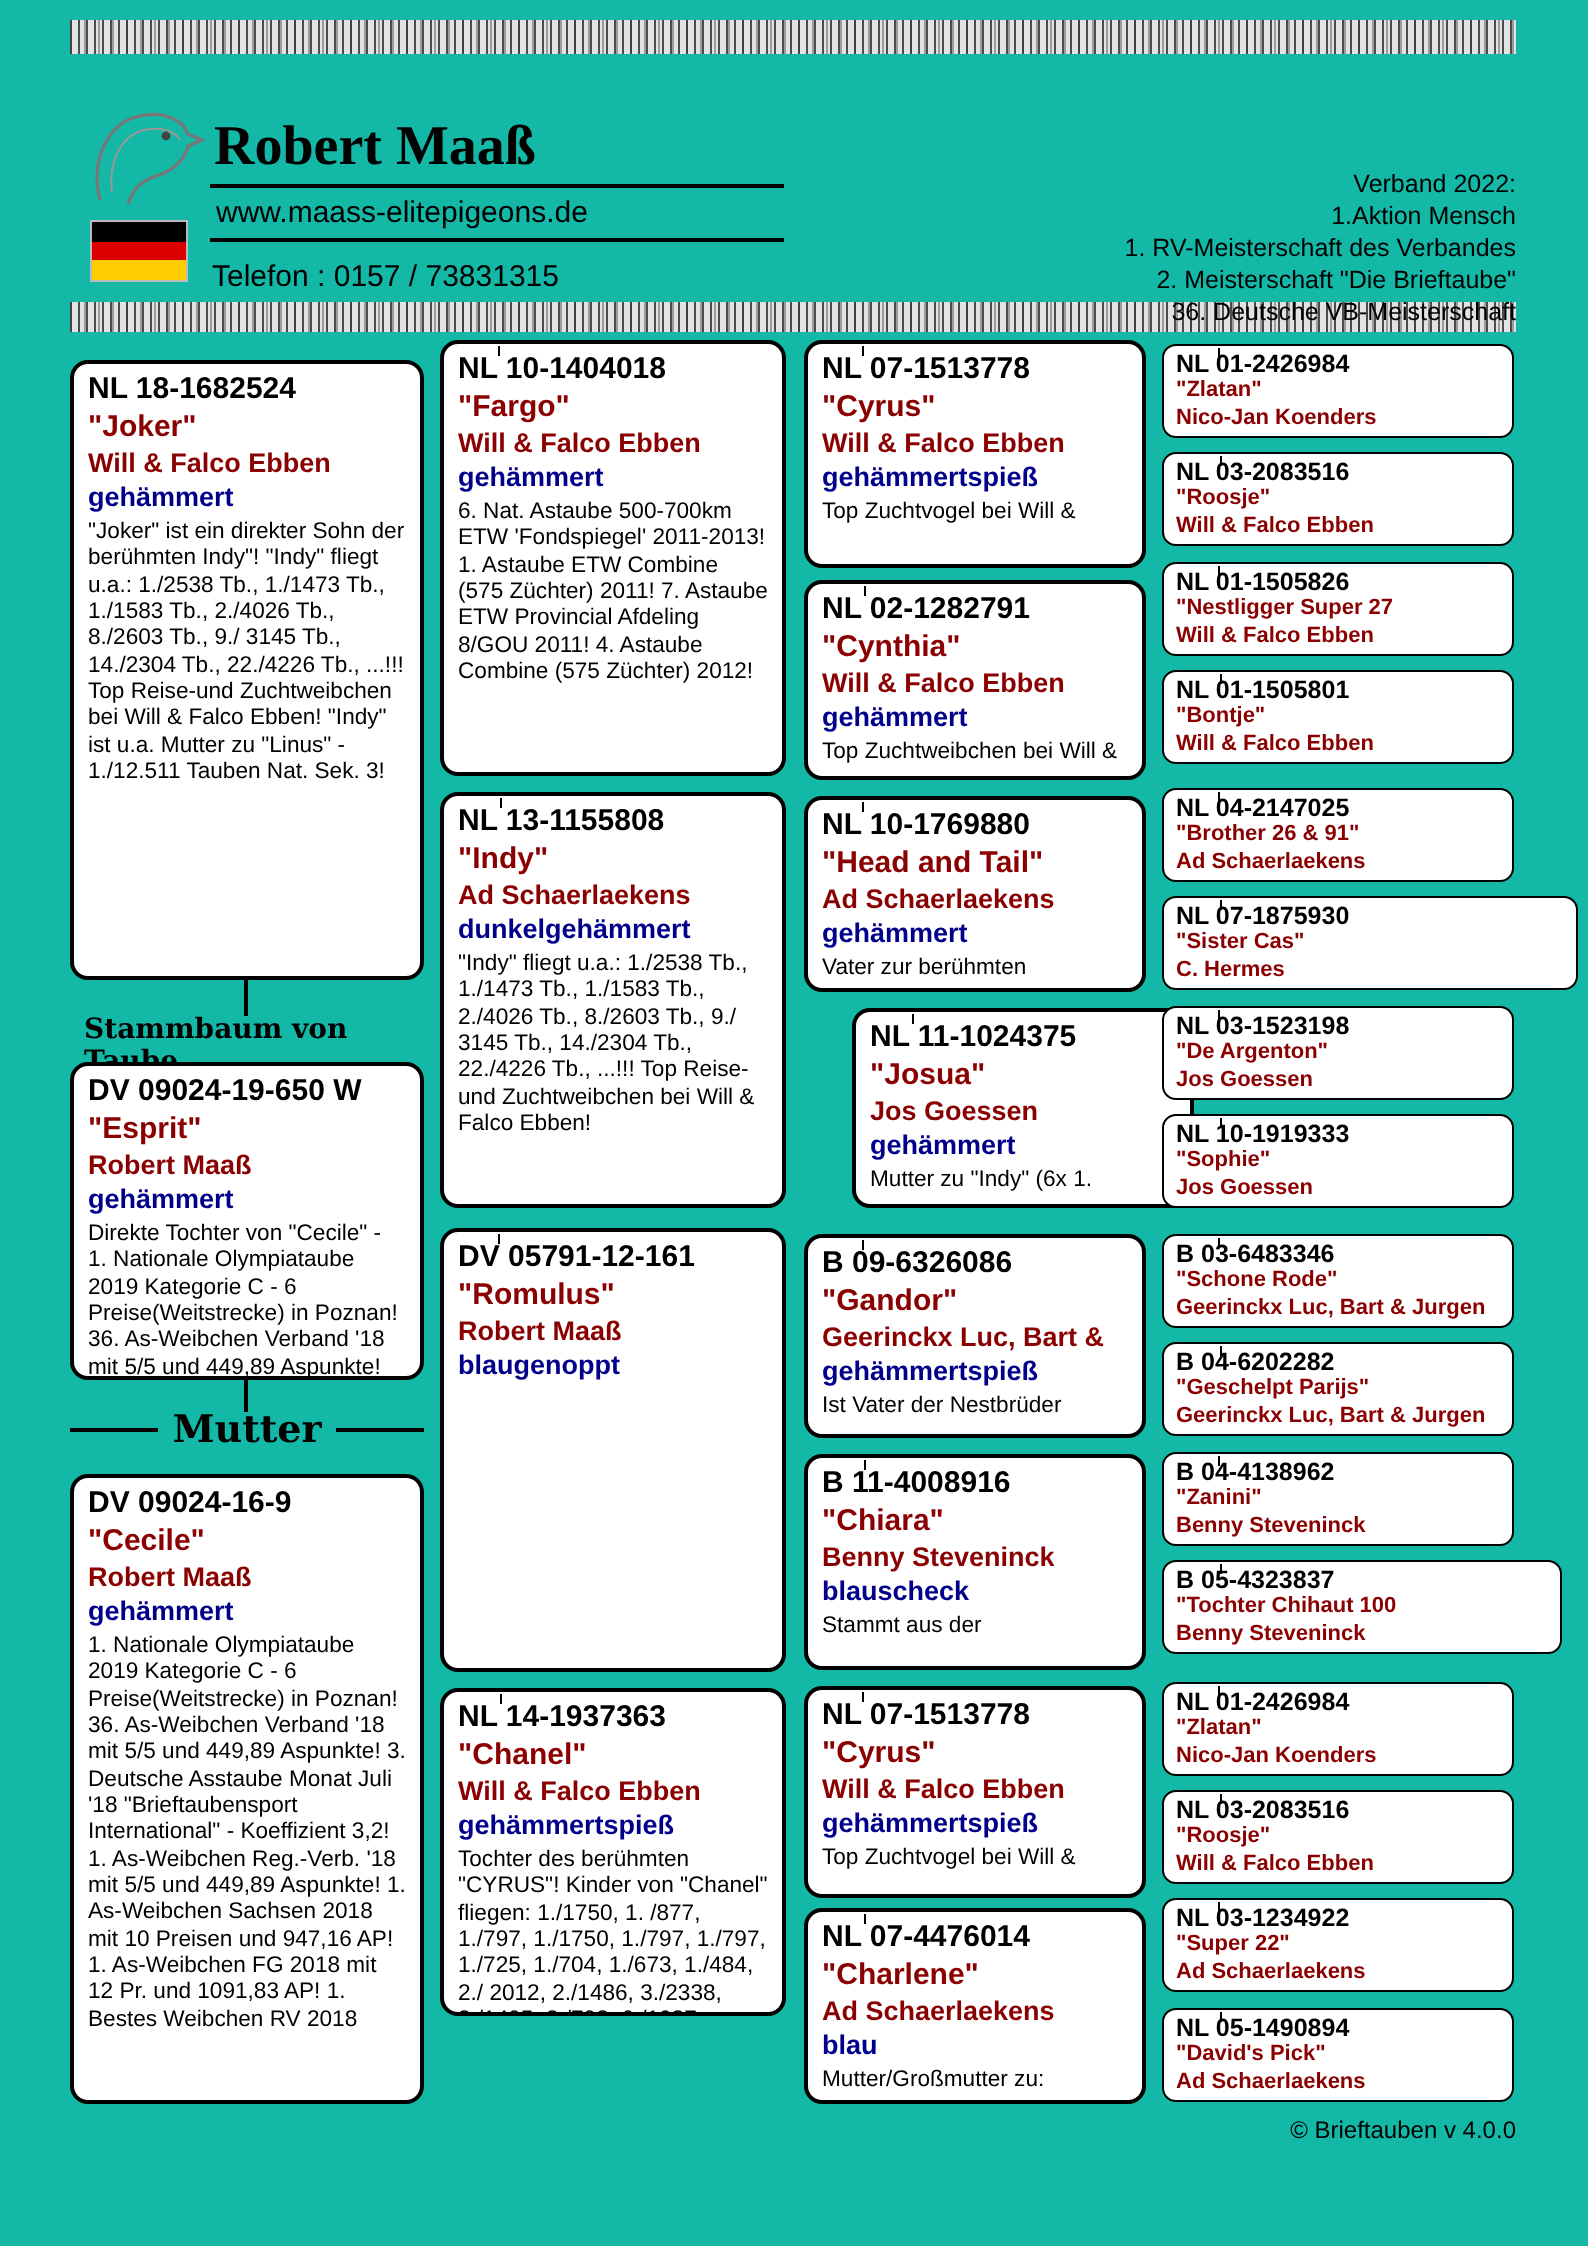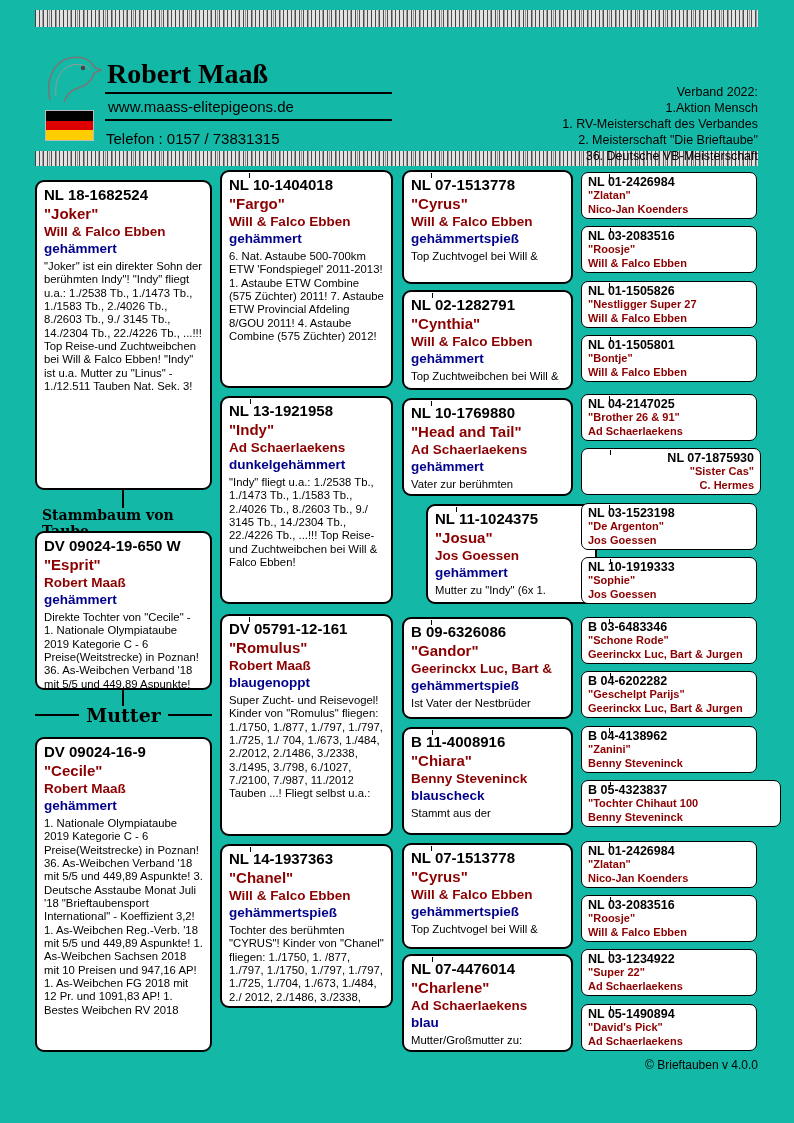--- a/index.html
+++ b/index.html
@@ -106,34 +106,33 @@
     <span class="marker">V</span>
     <div class="ring">NL 10-1404018</div>
     <div class="pname">"Fargo"</div>
     <div class="breeder">Will &amp; Falco Ebben</div>
     <div class="colorline">gehämmert</div>
     <div class="bodytext">6. Nat. Astaube 500-700km ETW 'Fondspiegel' 2011-2013! 1. Astaube ETW Combine (575 Züchter) 2011! 7. Astaube ETW Provincial Afdeling 8/GOU 2011! 4. Astaube Combine (575 Züchter) 2012!</div>
   </div>
 
   <div class="pbox" style="left:220px;top:396px;width:173px;height:208px;">
     <span class="marker">M</span>
-    <div class="ring">NL 13-1921958</div>
+    <div class="ring">NL 13-1155808</div>
     <div class="pname">"Indy"</div>
     <div class="breeder">Ad Schaerlaekens</div>
     <div class="colorline">dunkelgehämmert</div>
     <div class="bodytext">"Indy" fliegt u.a.: 1./2538 Tb., 1./1473 Tb., 1./1583 Tb., 2./4026 Tb., 8./2603 Tb., 9./ 3145 Tb., 14./2304 Tb., 22./4226 Tb., ...!!! Top Reise-und Zuchtweibchen bei Will &amp; Falco Ebben!</div>
   </div>
 
   <div class="pbox" style="left:220px;top:614px;width:173px;height:222px;">
     <span class="marker">V</span>
     <div class="ring">DV 05791-12-161</div>
     <div class="pname">"Romulus"</div>
     <div class="breeder">Robert Maaß</div>
     <div class="colorline">blaugenoppt</div>
-    <div class="bodytext">Super Zucht- und Reisevogel! Kinder von "Romulus" fliegen: 1./1750, 1./877, 1./797, 1./797, 1./725, 1./ 704, 1./673, 1./484, 2./2012, 2./1486, 3./2338, 3./1495, 3./798, 6./1027, 7./2100, 7./987, 11./2012 Tauben ...! Fliegt selbst u.a.:</div>
   </div>
 
   <div class="pbox" style="left:220px;top:844px;width:173px;height:164px;">
     <span class="marker">M</span>
     <div class="ring">NL 14-1937363</div>
     <div class="pname">"Chanel"</div>
     <div class="breeder">Will &amp; Falco Ebben</div>
     <div class="colorline">gehämmertspieß</div>
     <div class="bodytext">Tochter des berühmten "CYRUS"! Kinder von "Chanel" fliegen: 1./1750, 1. /877, 1./797, 1./1750, 1./797, 1./797, 1./725, 1./704, 1./673, 1./484, 2./ 2012, 2./1486, 3./2338, 3./1495, 3./798, 6./1027,</div>
   </div>
@@ -233,21 +232,21 @@
     <div class="sring">NL 01-1505801</div>
     <div class="sname">"Bontje"</div>
     <div class="sbreeder">Will &amp; Falco Ebben</div>
   </div>
   <div class="sbox" style="left:581px;top:394px;width:176px;height:47px;">
     <span class="marker">V</span>
     <div class="sring">NL 04-2147025</div>
     <div class="sname">"Brother 26 &amp; 91"</div>
     <div class="sbreeder">Ad Schaerlaekens</div>
   </div>
-  <div class="sbox" style="left:581px;top:448px;width:180px;height:47px;text-align:right;">
+  <div class="sbox" style="left:581px;top:448px;width:208px;height:47px;">
     <span class="marker">M</span>
     <div class="sring">NL 07-1875930</div>
     <div class="sname">"Sister Cas"</div>
     <div class="sbreeder">C. Hermes</div>
   </div>
   <div class="sbox" style="left:581px;top:503px;width:176px;height:47px;">
     <span class="marker">V</span>
     <div class="sring">NL 03-1523198</div>
     <div class="sname">"De Argenton"</div>
     <div class="sbreeder">Jos Goessen</div>

